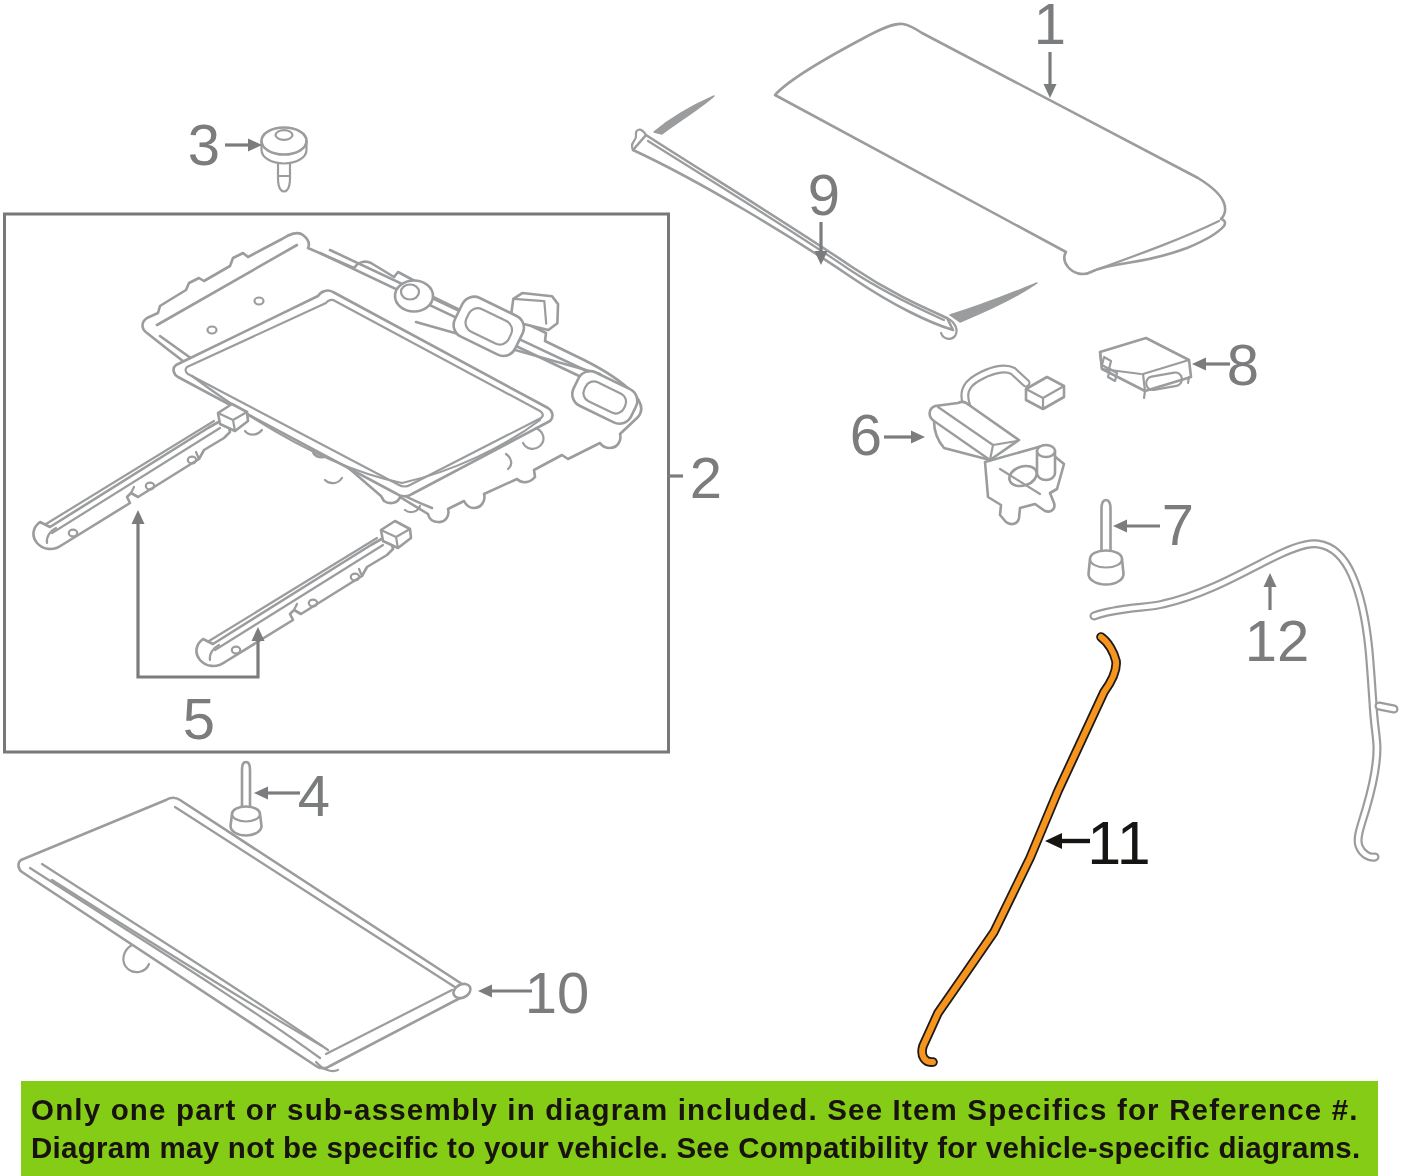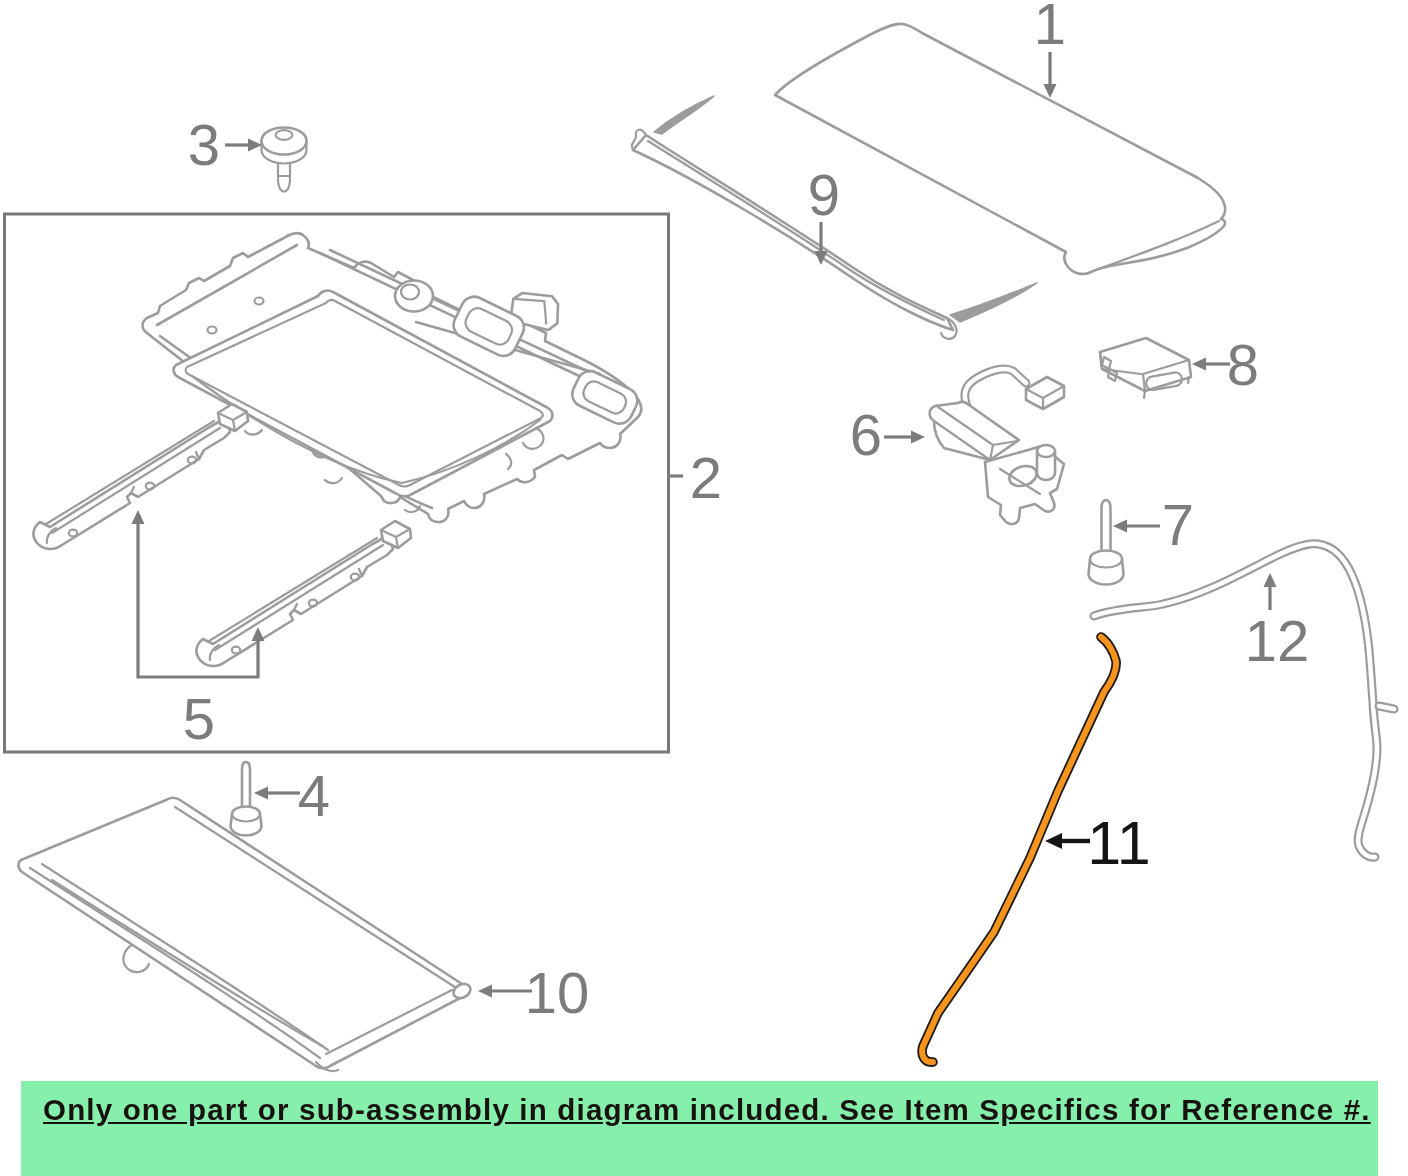--- a/index.html
+++ b/index.html
@@ -14,23 +14,23 @@
   .lblb{fill:#161514;font-size:61px;font-family:"Liberation Sans",sans-serif;}
   .arr{stroke:#7b7c7e;stroke-width:3.2;fill:none;stroke-linecap:butt;}
   .arrh{fill:#7b7c7e;stroke:none;}
   .arrb{stroke:#161514;stroke-width:4.4;fill:none;stroke-linecap:butt;}
   .arrhb{fill:#161514;stroke:none;}
   
   .tubeo{fill:none;stroke:#9b9c9e;stroke-width:9;stroke-linejoin:round;stroke-linecap:round;}
   .tubei{fill:none;stroke:#ffffff;stroke-width:4.6;stroke-linejoin:round;stroke-linecap:round;}
   .hoseo{fill:none;stroke:#1c1b19;stroke-width:9.6;stroke-linejoin:round;stroke-linecap:round;}
   .hosei{fill:none;stroke:#f7941e;stroke-width:6;stroke-linejoin:round;stroke-linecap:round;}
-  .banner{position:absolute;left:21px;top:1081px;width:1357px;height:95px;background:#86efac;
+  .banner{position:absolute;left:21px;top:1081px;width:1357px;height:95px;background:#84cc16;
           color:#191310;font-weight:bold;font-size:29.5px;line-height:38px;
-          padding:10px 0 0 22px;box-sizing:border-box;white-space:nowrap;text-decoration:underline;}
+          padding:10px 0 0 10px;box-sizing:border-box;white-space:nowrap;}
 </style>
 </head>
 <body>
 
 <div class="stage">
 <svg width="1408" height="1176" viewBox="0 0 1408 1176">
 
   <g>
     <path class="lnf" d="M 775,95
       C 790,78 830,56 862,39
@@ -372,14 +372,15 @@
     <g>
       <text class="lbl" x="1277" y="661" text-anchor="middle">12</text>
       <path class="arr" d="M 1270,610 L 1270,587"></path>
       <polygon class="arrh" points="1270,573 1263.5,587 1276.5,587"></polygon>
     </g>
   </g>
 </svg>
 
   <div class="banner">
     <div style="letter-spacing:1.18px">Only one part or sub-assembly in diagram included. See Item Specifics for Reference #.</div>
+    <div style="letter-spacing:0.28px">Diagram may not be specific to your vehicle. See Compatibility for vehicle-specific diagrams.</div>
   </div>
 </div>
 
 </body></html>

